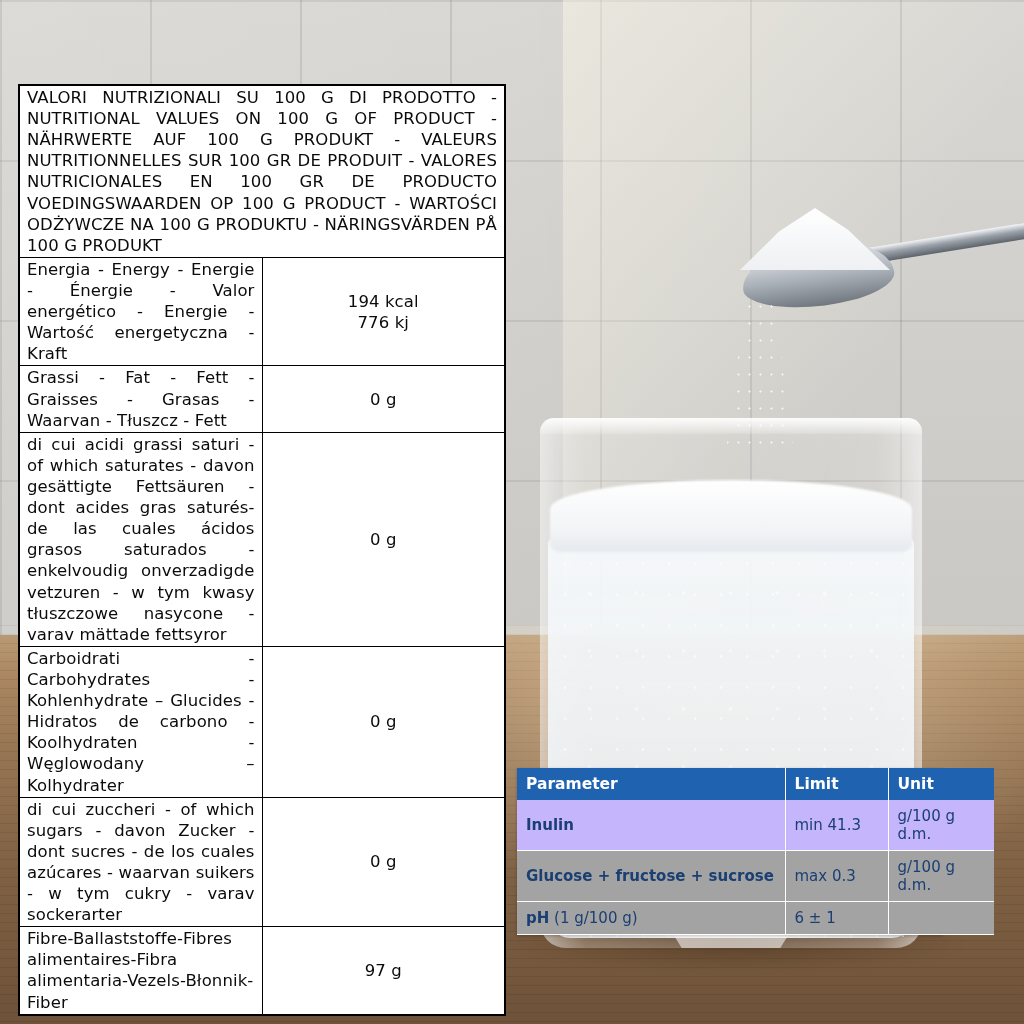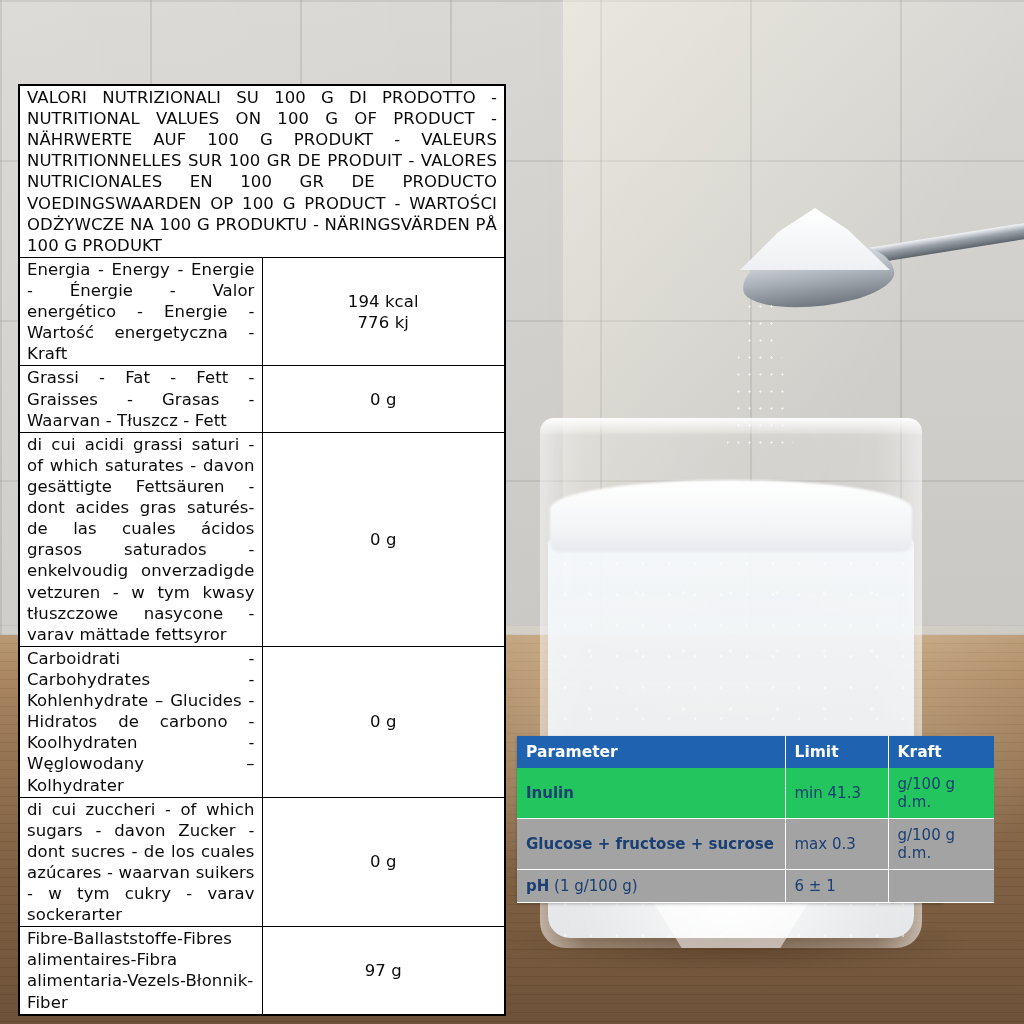--- a/index.html
+++ b/index.html
@@ -185,21 +185,21 @@
     font-size: 16.5px;
   }
   .nutrition tr:first-child td { border-top: none; }
   .nutrition td:first-child { border-left: none; }
   .nutrition td:last-child { border-right: none; }
   .nutrition tr:last-child td { border-bottom: none; }
 
   
   .spec {
     position: absolute;
-    left: 517px; top: 736px;
+    left: 517px; top: 768px;
     width: 426px;
     box-shadow: 0 1px 3px rgba(0,0,0,0.25);
   }
   .spec table { border-collapse: collapse; width: 100%; table-layout: fixed; }
   .spec th {
     background: #1f62b0;
     color: #ffffff;
     font-size: 15.5px;
     font-weight: bold;
     text-align: left;
@@ -210,21 +210,21 @@
   .spec td {
     font-size: 15px;
     padding: 7px 9px;
     color: #1a3f73;
     border-right: 1px solid #ffffff;
     border-bottom: 1px solid #ffffff;
   }
   .spec td:last-child { border-right: none; }
   .spec td.param { font-weight: bold; }
   .spec td.param span.sub { font-weight: normal; }
-  .spec tr.r0 td { background: #22c55e; }
+  .spec tr.r0 td { background: #c4b5fd; }
   .spec tr.r1 td { background: #a3a3a3; }
   .spec col.c1 { width: 268px; }
   .spec col.c2 { width: 103px; }
   .spec col.c3 { width: 106px; }
 </style>
 </head>
 <body>
 
 <div id="stage">
 
@@ -289,21 +289,21 @@
     <table>
       <colgroup>
           <col class="c1">
           <col class="c2">
           <col class="c3">
         </colgroup>
       <tbody>
           <tr>
         <th>Parameter</th>
         <th>Limit</th>
-        <th>Kraft</th>
+        <th>Unit</th>
       </tr>
       <tr class="r0">
         <td class="param">Inulin</td>
         <td>min 41.3</td>
         <td>g/100 g d.m.</td>
       </tr>
       <tr class="r1">
         <td class="param">Glucose + fructose + sucrose</td>
         <td>max 0.3</td>
         <td>g/100 g d.m.</td>

